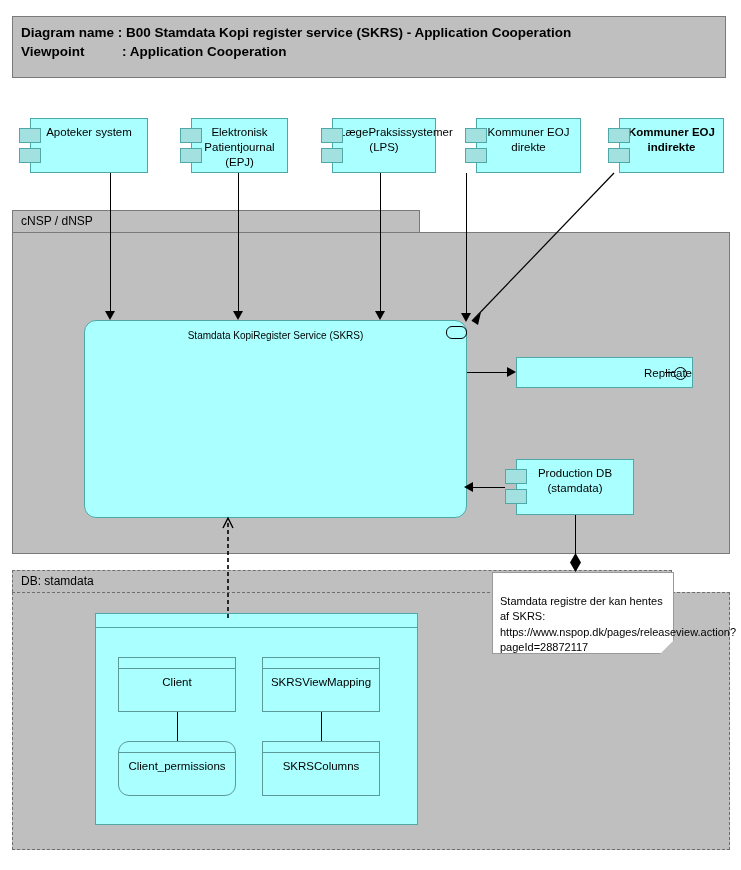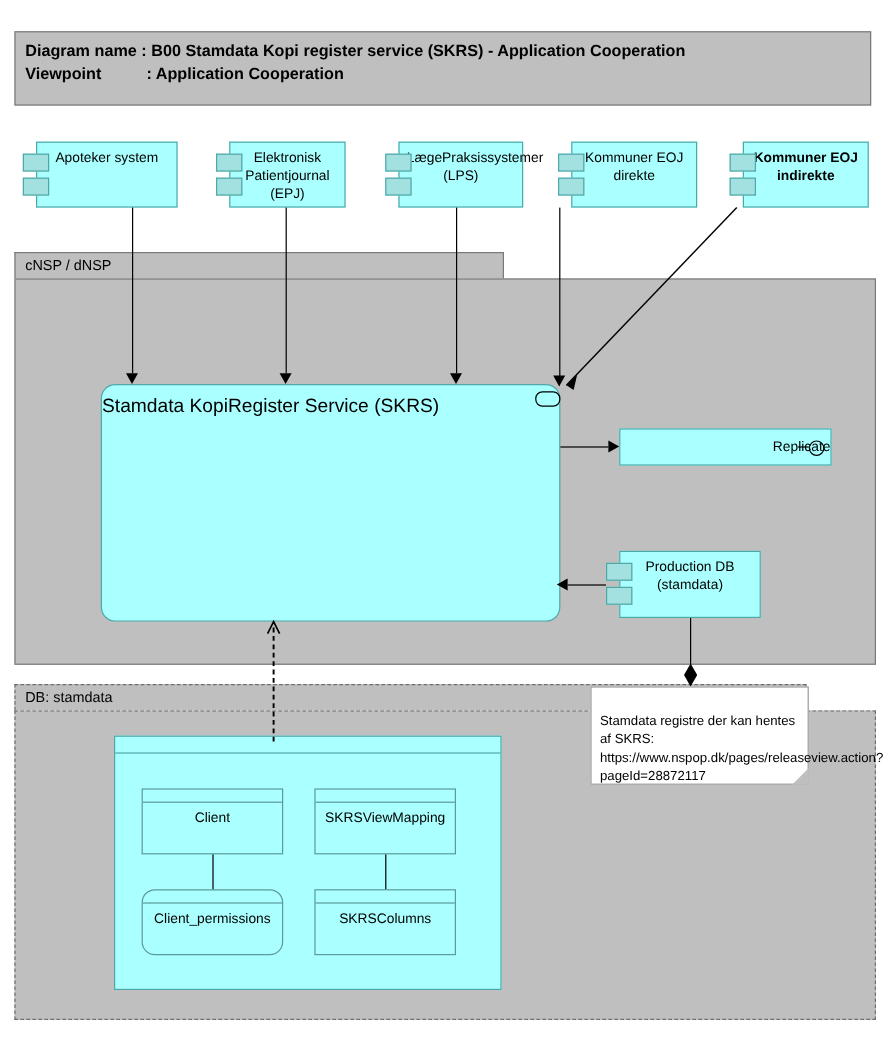--- a/index.html
+++ b/index.html
@@ -15,21 +15,21 @@
     width: 741px;
     height: 870px;
     background: #ffffff;
     overflow: hidden;
   }
 
   
   .title-box {
     position: absolute;
     left: 12px;
-    top: 26px;
+    top: 16px;
     width: 714px;
     height: 62px;
     background: #bfbfbf;
     border: 1px solid #7a7a7a;
     box-sizing: border-box;
     padding: 6px 8px 0 8px;
   }
   .title-line {
     font-size: 13.5px;
     font-weight: bold;
@@ -95,23 +95,23 @@
     box-sizing: border-box;
   }
 
   
   .service-box {
     position: absolute;
     background: #aaffff;
     border: 1px solid #4fa8a8;
     border-radius: 12px;
     box-sizing: border-box;
-    font-size: 16px;
-    color: #000;
-    text-align: left;
+    font-size: 10px;
+    color: #000;
+    text-align: center;
     padding-top: 9px;
   }
   .svc-icon {
     position: absolute;
     width: 19px;
     height: 11px;
     border: 1.5px solid #000;
     border-radius: 6px;
     background: transparent;
   }

